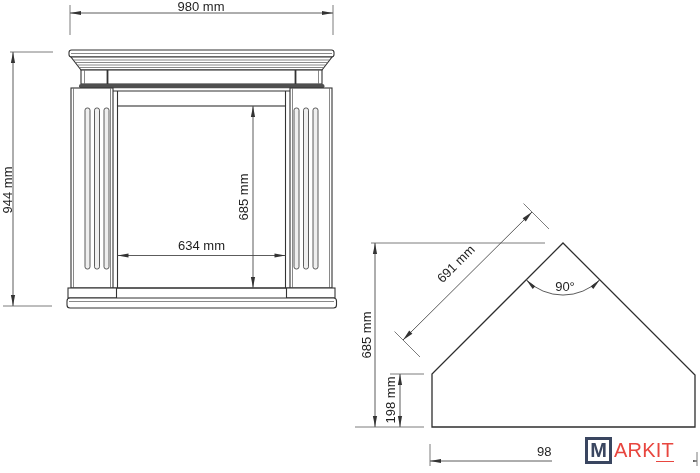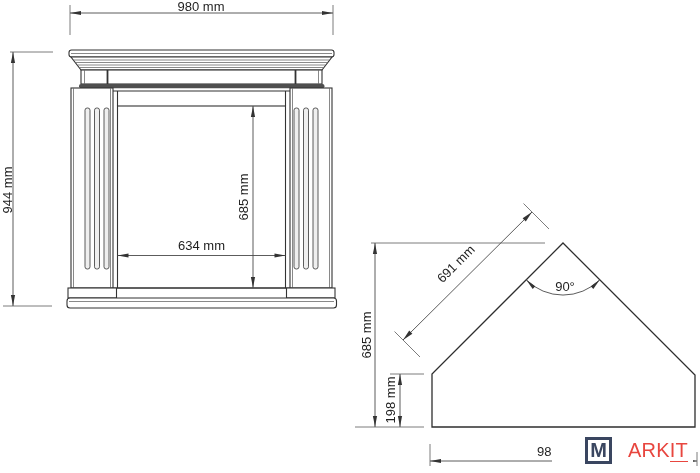--- a/index.html
+++ b/index.html
@@ -28,21 +28,21 @@
     position:absolute; left:552px; top:431px; width:141px; height:39px;
     background:#ffffff; display:flex; align-items:center;
     padding-left:33px; box-sizing:border-box;
   }
   .logo-m {
     width:21px; height:21px; border:3px solid #3a4660; color:#3a4660;
     font-weight:bold; font-size:20px; line-height:21px; text-align:center;
     flex:0 0 auto;
   }
   .logo-word {
-    color:#e8463f; font-size:20px; letter-spacing:0.2px; margin-left:16px;
+    color:#e8463f; font-size:20px; letter-spacing:0.2px; margin-left:2px;
     white-space:nowrap;
   }
   .logo-word .u { border-bottom:1.6px solid #e8463f; padding-bottom:0px; }
 </style>
 </head>
 <body>
 
 <div id="stage">
 <svg width="700" height="473" viewBox="0 0 700 473">
 

